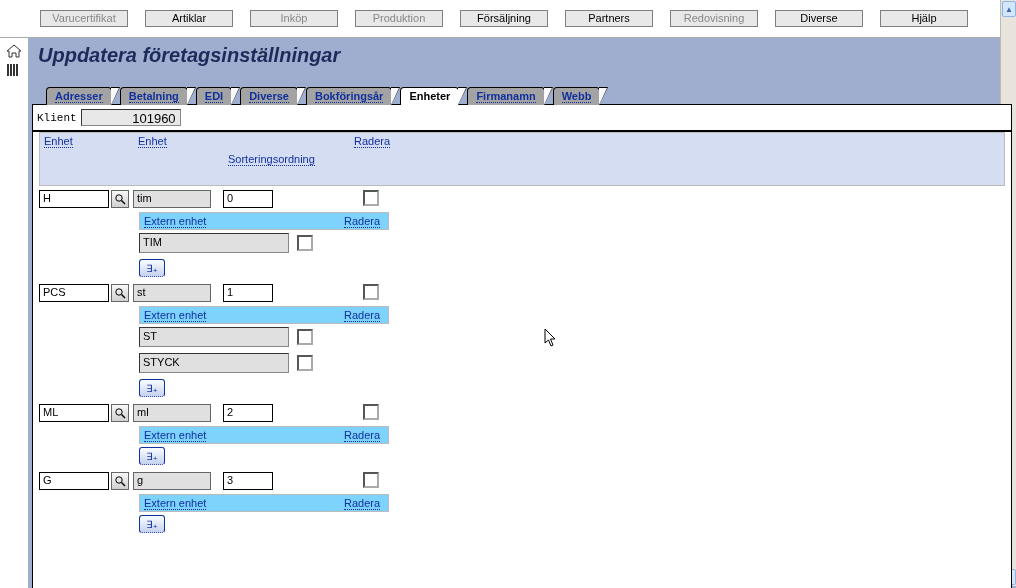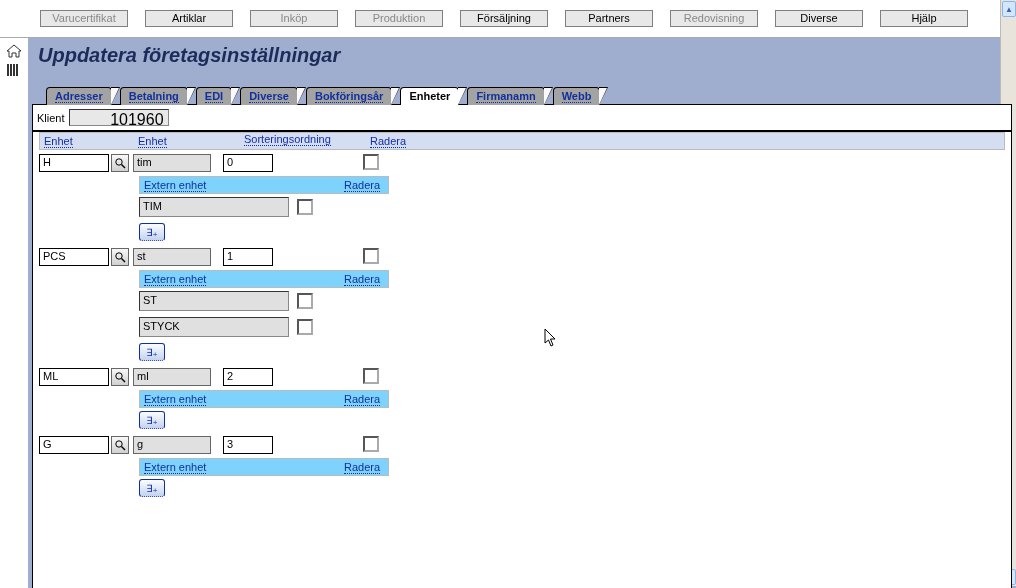--- a/index.html
+++ b/index.html
@@ -114,45 +114,45 @@
     overflow: hidden;
     position: relative;
     z-index: 1;
   }
   .klient-row {
     display: flex;
     align-items: center;
     padding: 4px 4px;
     border-bottom: 2px solid #000;
   }
-  .klient-label { font-size: 11px; margin-right: 4px; }
+  .klient-label { font-size: 11px; margin-right: 4px; font-family: Liberation Mono, monospace; }
   .klient-box {
     width: 100px; height: 17px;
     border: 1px inset #888;
     background: #e8e8e8;
     text-align: right;
     padding: 1px 4px 0 0;
-    font-size: 16px;
+    font-size: 13px;
   }
   .subtitle {
     font-weight: bold;
     font-size: 12px;
     padding: 8px 6px 10px 6px;
   }
   .grid-head {
     display: flex;
     background: #D5DDF3;
     border: 1px solid #bbb;
     margin: 0 6px 2px 6px;
     font-size: 11px;
     color: #1030A0;
   }
   .gh-c1 { width: 94px; padding: 2px 4px; }
   .gh-c2 { width: 90px; padding: 2px 4px; }
-  .gh-c3 { width: 125px; padding: 0 4px; margin-left: 16px; }
+  .gh-c3 { width: 125px; padding: 20px 4px; }
   .gh-c4 { width: 46px; padding: 2px 4px; text-align: center;}
   .gh-u { border-bottom: 1px dotted #1030A0; }
   .row {
     display: flex;
     align-items: center;
     margin: 0 6px;
     padding: 2px 0;
   }
   .c1 { width: 94px; display:flex; align-items:center; gap:2px; }
   .c2 { width: 90px; }

